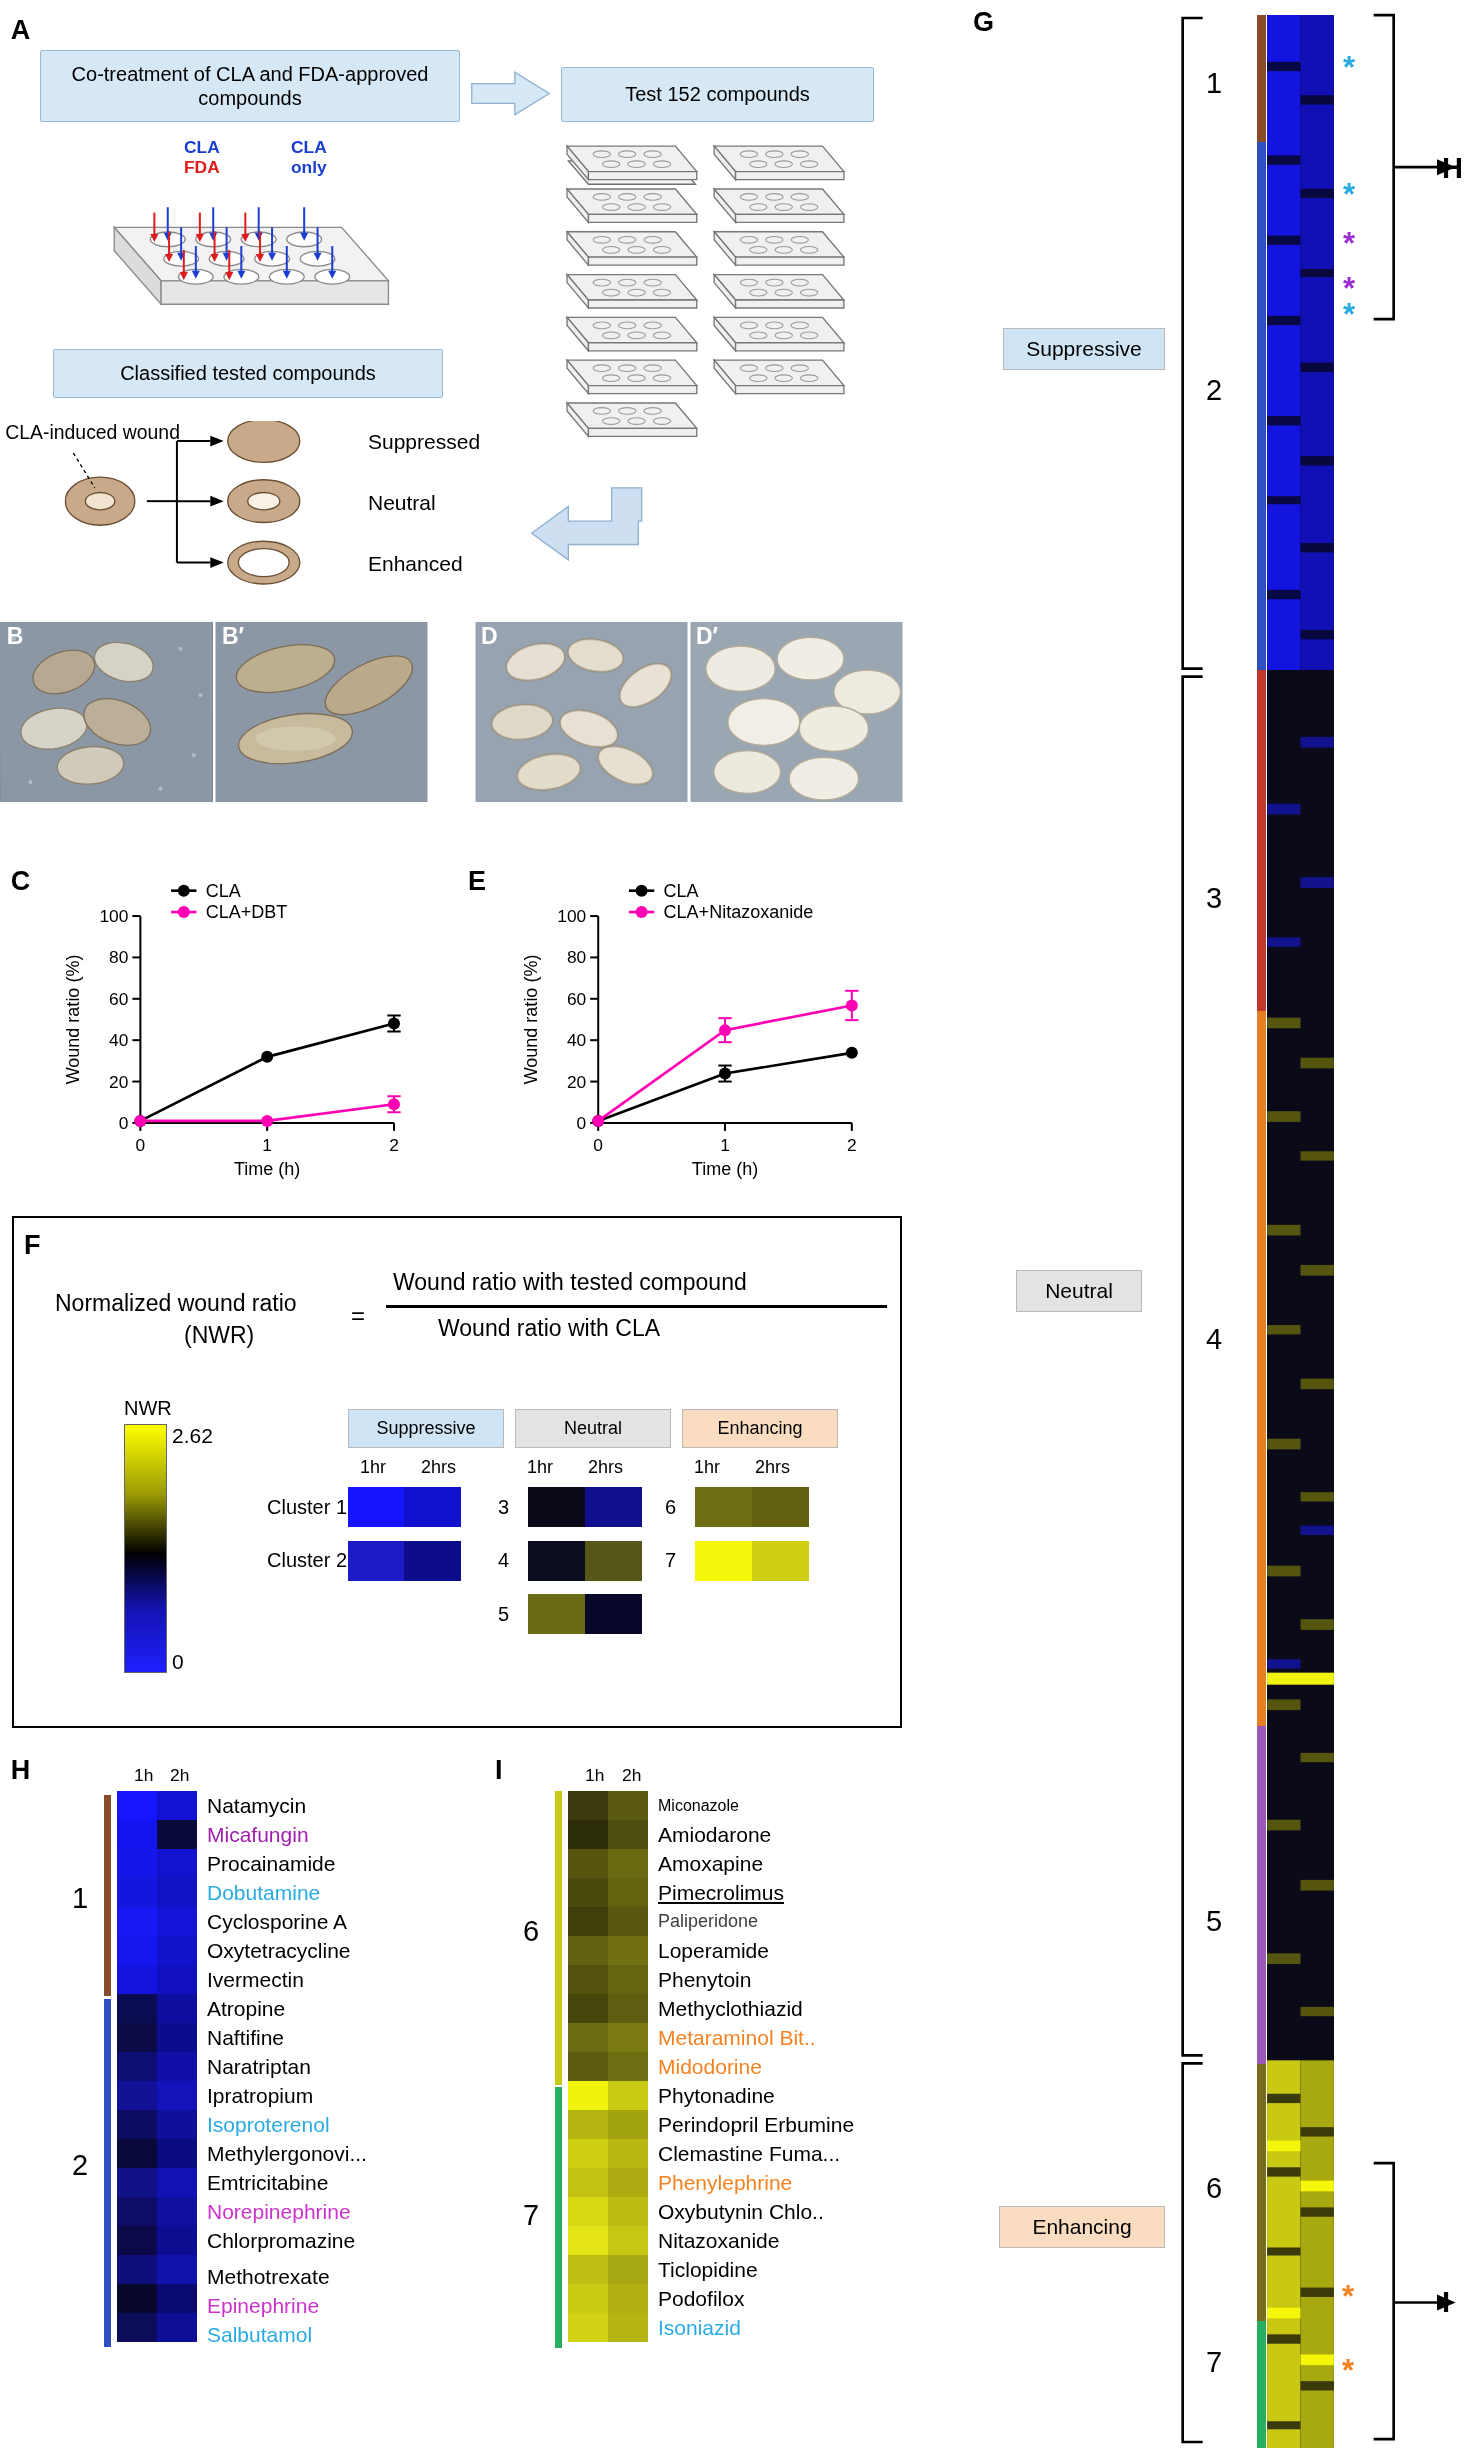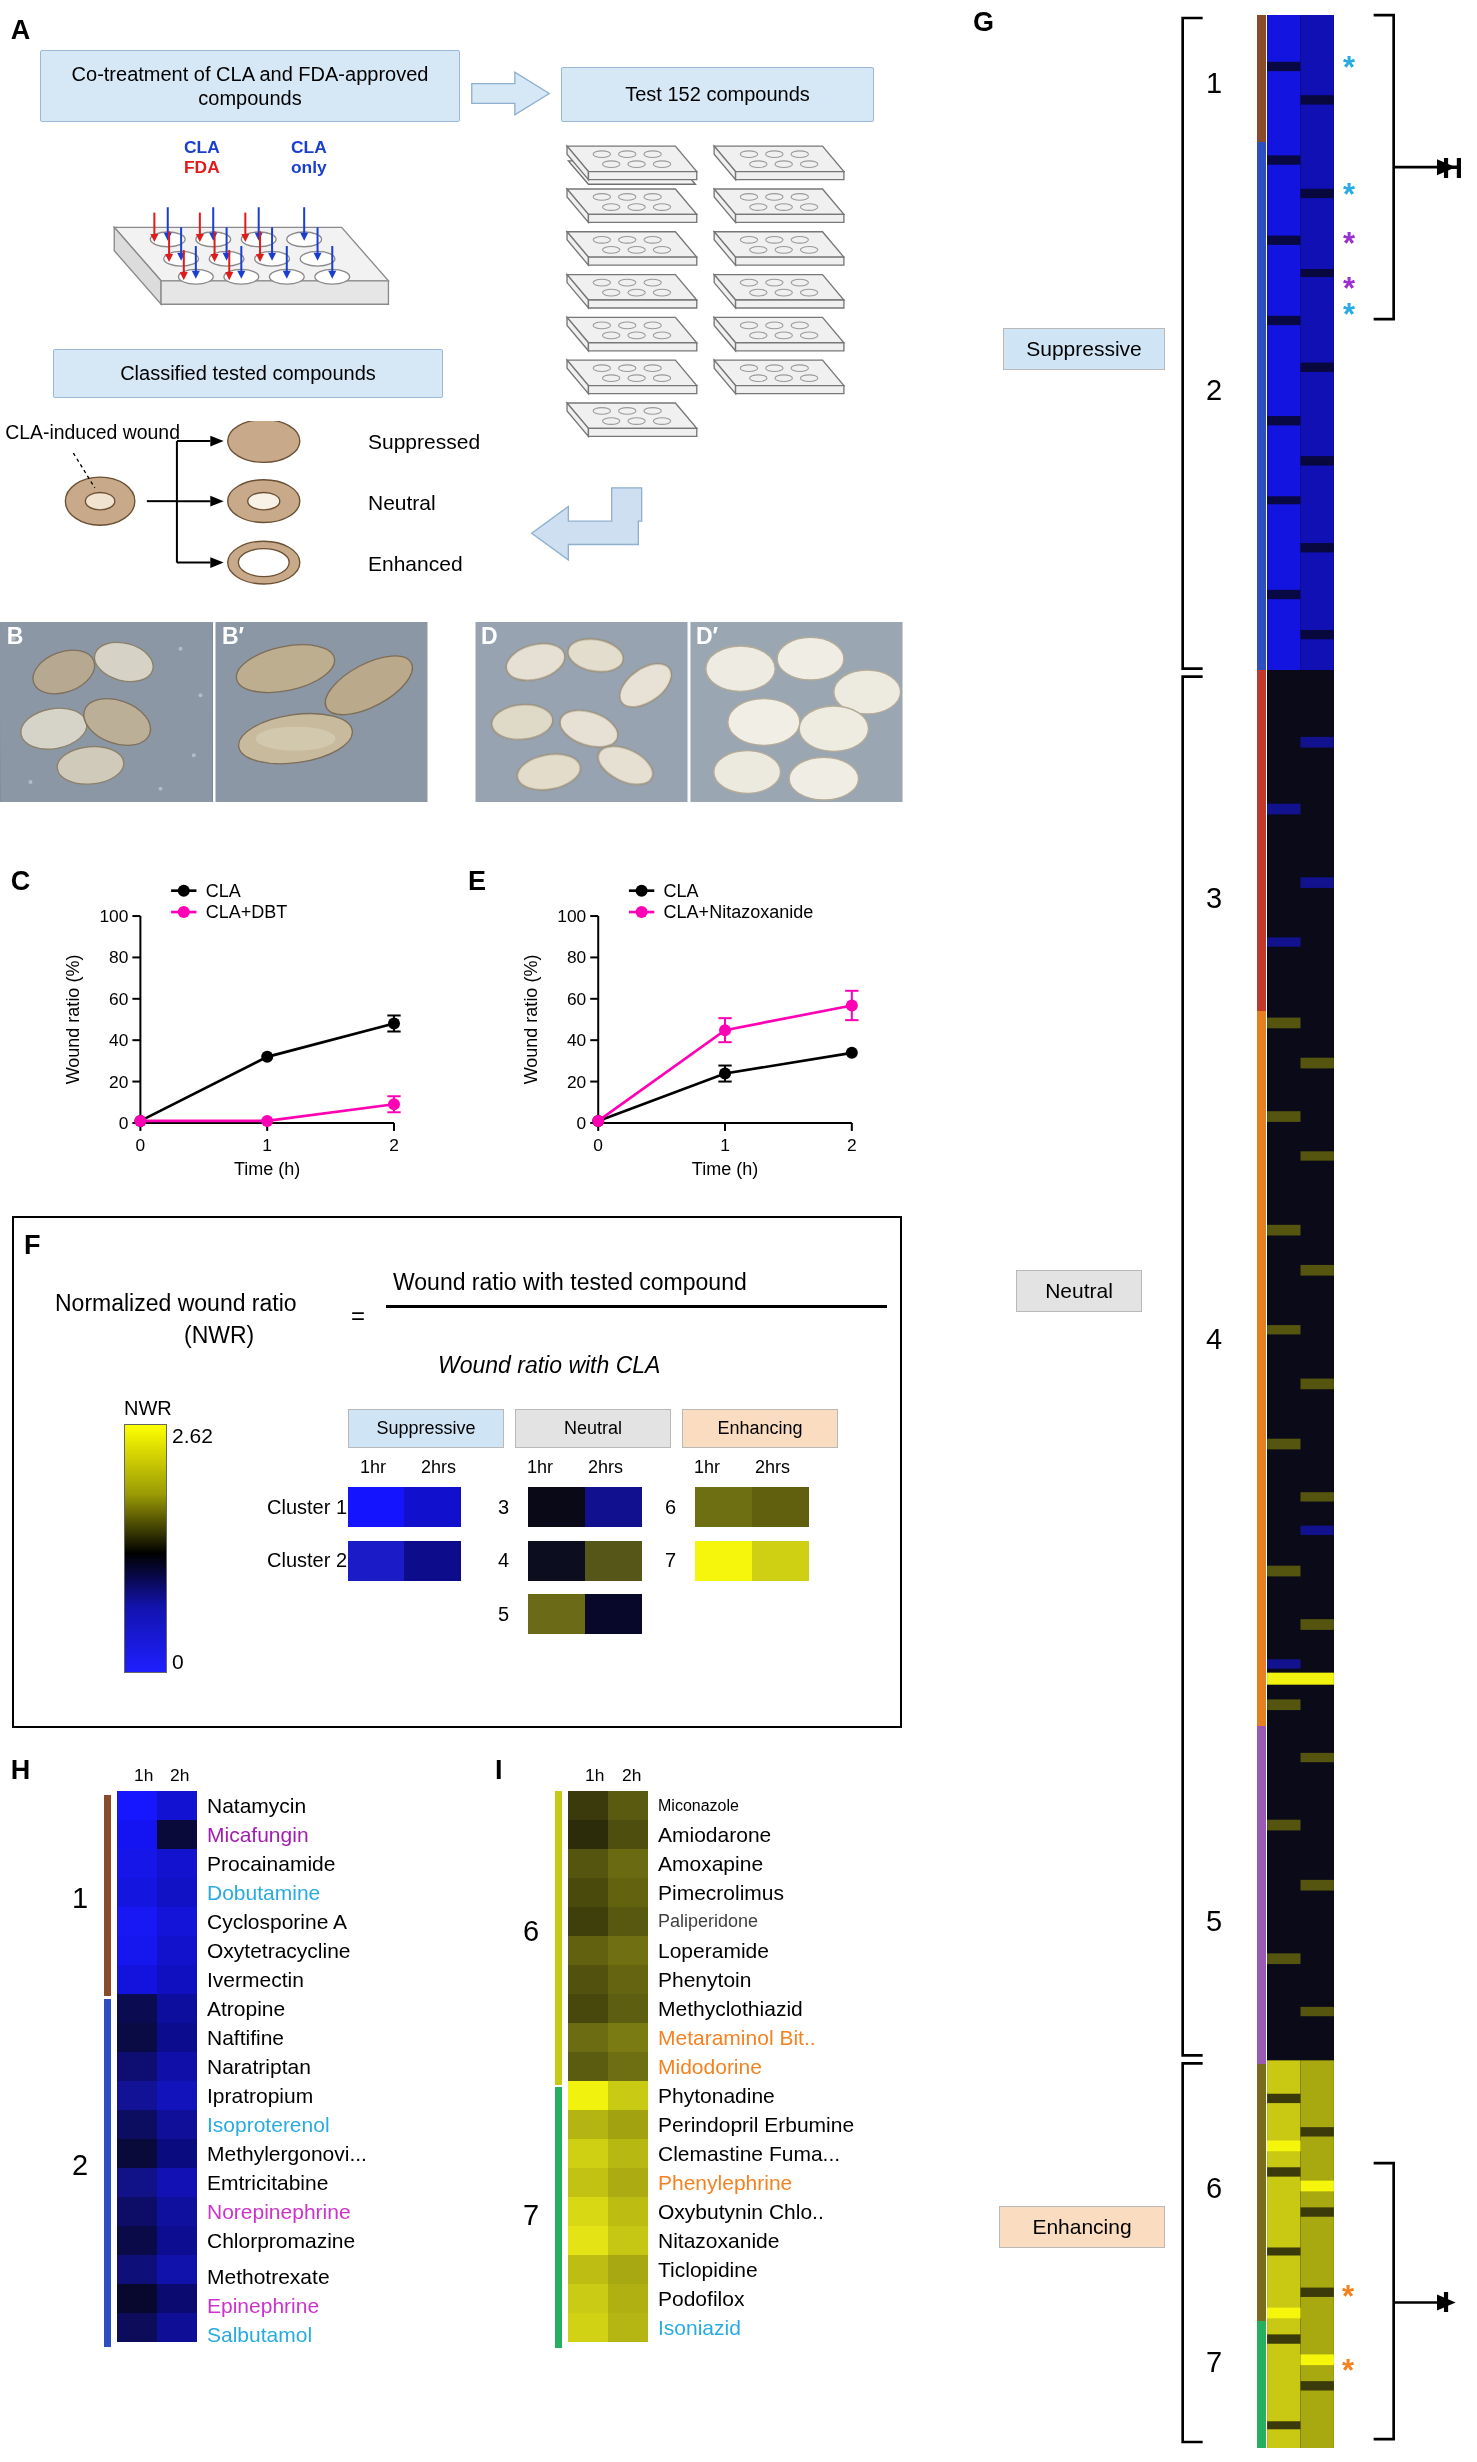--- a/index.html
+++ b/index.html
@@ -483,21 +483,21 @@
 </div>
 
 <div style="position:absolute;left:12px;top:1216px;width:886px;height:508px;border:2px solid #000;background:#fff;"></div>
 <div class="panel-letter" style="left:24px;top:1230px;">F</div>
 
 <div class="label" style="left:55px;top:1290px;font-size:23px;">Normalized wound ratio</div>
 <div class="label" style="left:184px;top:1322px;font-size:23px;">(NWR)</div>
 <div class="label" style="left:351px;top:1302px;font-size:24px;">=</div>
 <div class="label" style="left:393px;top:1269px;font-size:23px;">Wound ratio with tested compound</div>
 <div style="position:absolute;left:386px;top:1305px;width:501px;height:2.7px;background:#000;"></div>
-<div class="label" style="left:438px;top:1352px;font-size:23px;font-style:italic;">Wound ratio with CLA</div>
+<div class="label" style="left:438px;top:1315px;font-size:23px;">Wound ratio with CLA</div>
 
 <div class="label" style="left:124px;top:1397px;font-size:20px;">NWR</div>
 <div style="position:absolute;left:124px;top:1424px;width:41px;height:247px;
   background:linear-gradient(to bottom,#ffff00 0%,#9a9a06 28%,#000000 52%,#1313b0 74%,#1f1fff 100%);border:0.7px solid #666;"></div>
 <div class="label" style="left:172px;top:1424px;font-size:21px;">2.62</div>
 <div class="label" style="left:172px;top:1650px;font-size:21px;">0</div>
 
 <div class="legend-box" style="left:348px;top:1409px;width:154px;height:37px;background:#cfe5f5;">Suppressive</div>
 <div class="legend-box" style="left:515px;top:1409px;width:154px;height:37px;background:#e3e3e3;">Neutral</div>
 <div class="legend-box" style="left:682px;top:1409px;width:154px;height:37px;background:#fadcc0;">Enhancing</div>
@@ -874,21 +874,21 @@
   <div class="cellrow">
       <div style="width:40px;height:29px;background:#d2d214;"></div>
       <div style="width:40px;height:29px;background:#b5b513;"></div>
     </div>
 </div>
 
 <div style="position:absolute;left:658px;top:1791px;width:321px;">
   <div style="height:29px;line-height:29px;font-size:16px;color:#000;">Miconazole</div>
   <div style="height:29px;line-height:29px;font-size:21px;color:#000;">Amiodarone</div>
   <div style="height:29px;line-height:29px;font-size:21px;color:#000;">Amoxapine</div>
-  <div style="height:29px;line-height:29px;font-size:21px;color:#000;">Pimecrolimus</div>
+  <div style="height:29px;line-height:29px;font-size:21px;color:#000;text-decoration:underline;">Pimecrolimus</div>
   <div style="height:29px;line-height:29px;font-size:18px;color:#404040;">Paliperidone</div>
   <div style="height:29px;line-height:29px;font-size:21px;color:#000;">Loperamide</div>
   <div style="height:29px;line-height:29px;font-size:21px;color:#000;">Phenytoin</div>
   <div style="height:29px;line-height:29px;font-size:21px;color:#000;">Methyclothiazid</div>
   <div style="height:29px;line-height:29px;font-size:21px;color:#f58220;">Metaraminol Bit..</div>
   <div style="height:29px;line-height:29px;font-size:21px;color:#f58220;">Midodorine</div>
   <div style="height:29px;line-height:29px;font-size:21px;color:#000;">Phytonadine</div>
   <div style="height:29px;line-height:29px;font-size:21px;color:#000;">Perindopril Erbumine</div>
   <div style="height:29px;line-height:29px;font-size:21px;color:#000;">Clemastine Fuma...</div>
   <div style="height:29px;line-height:29px;font-size:21px;color:#f58220;">Phenylephrine</div>

